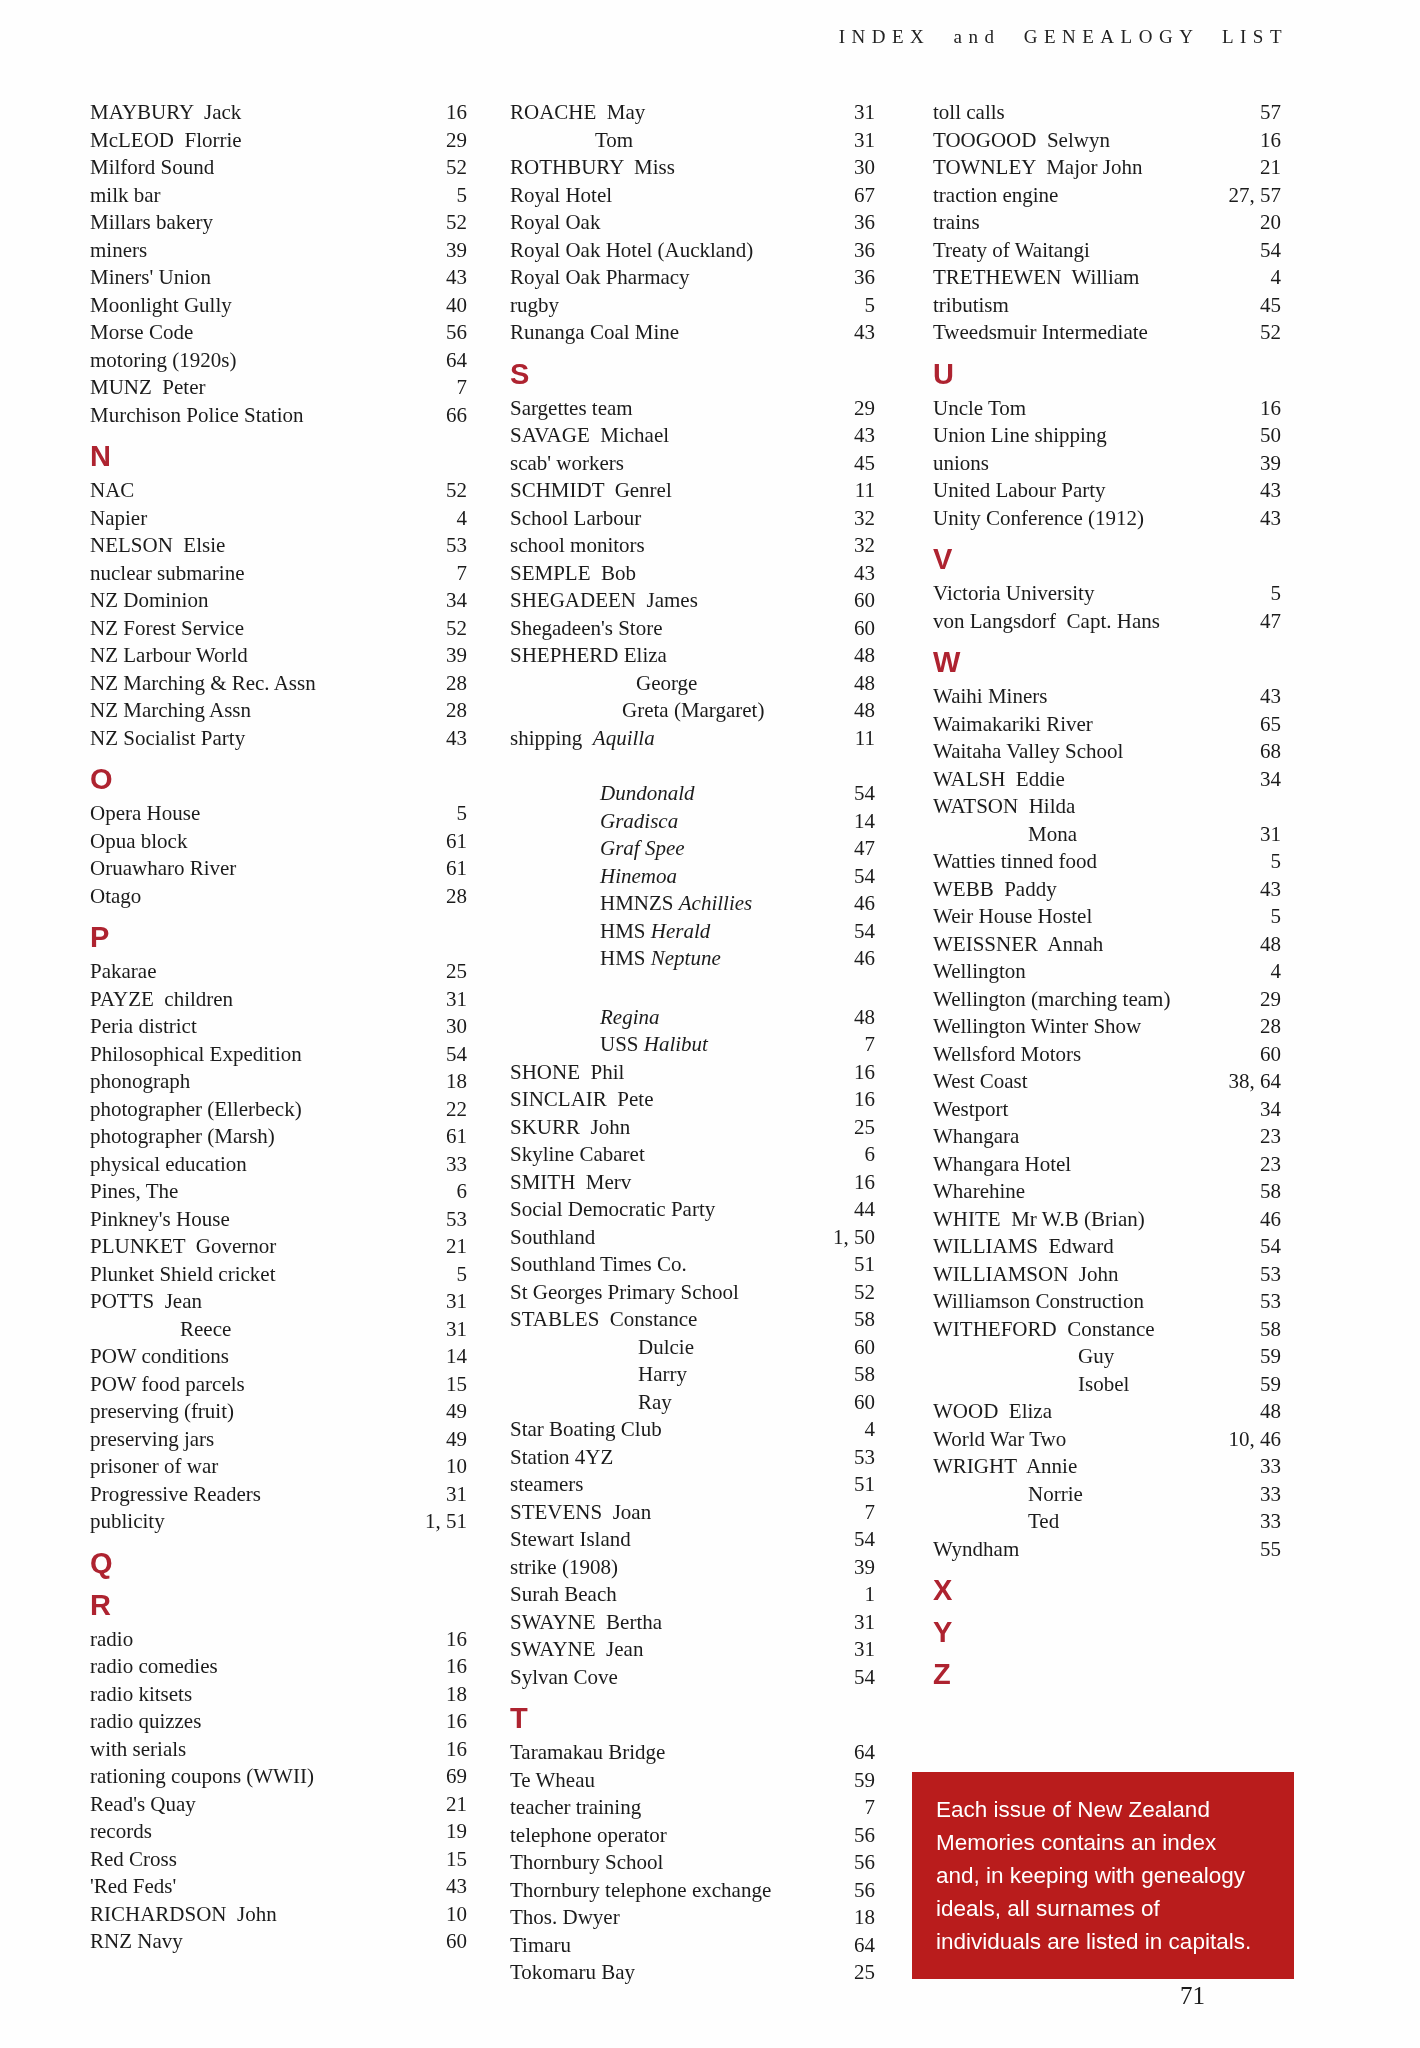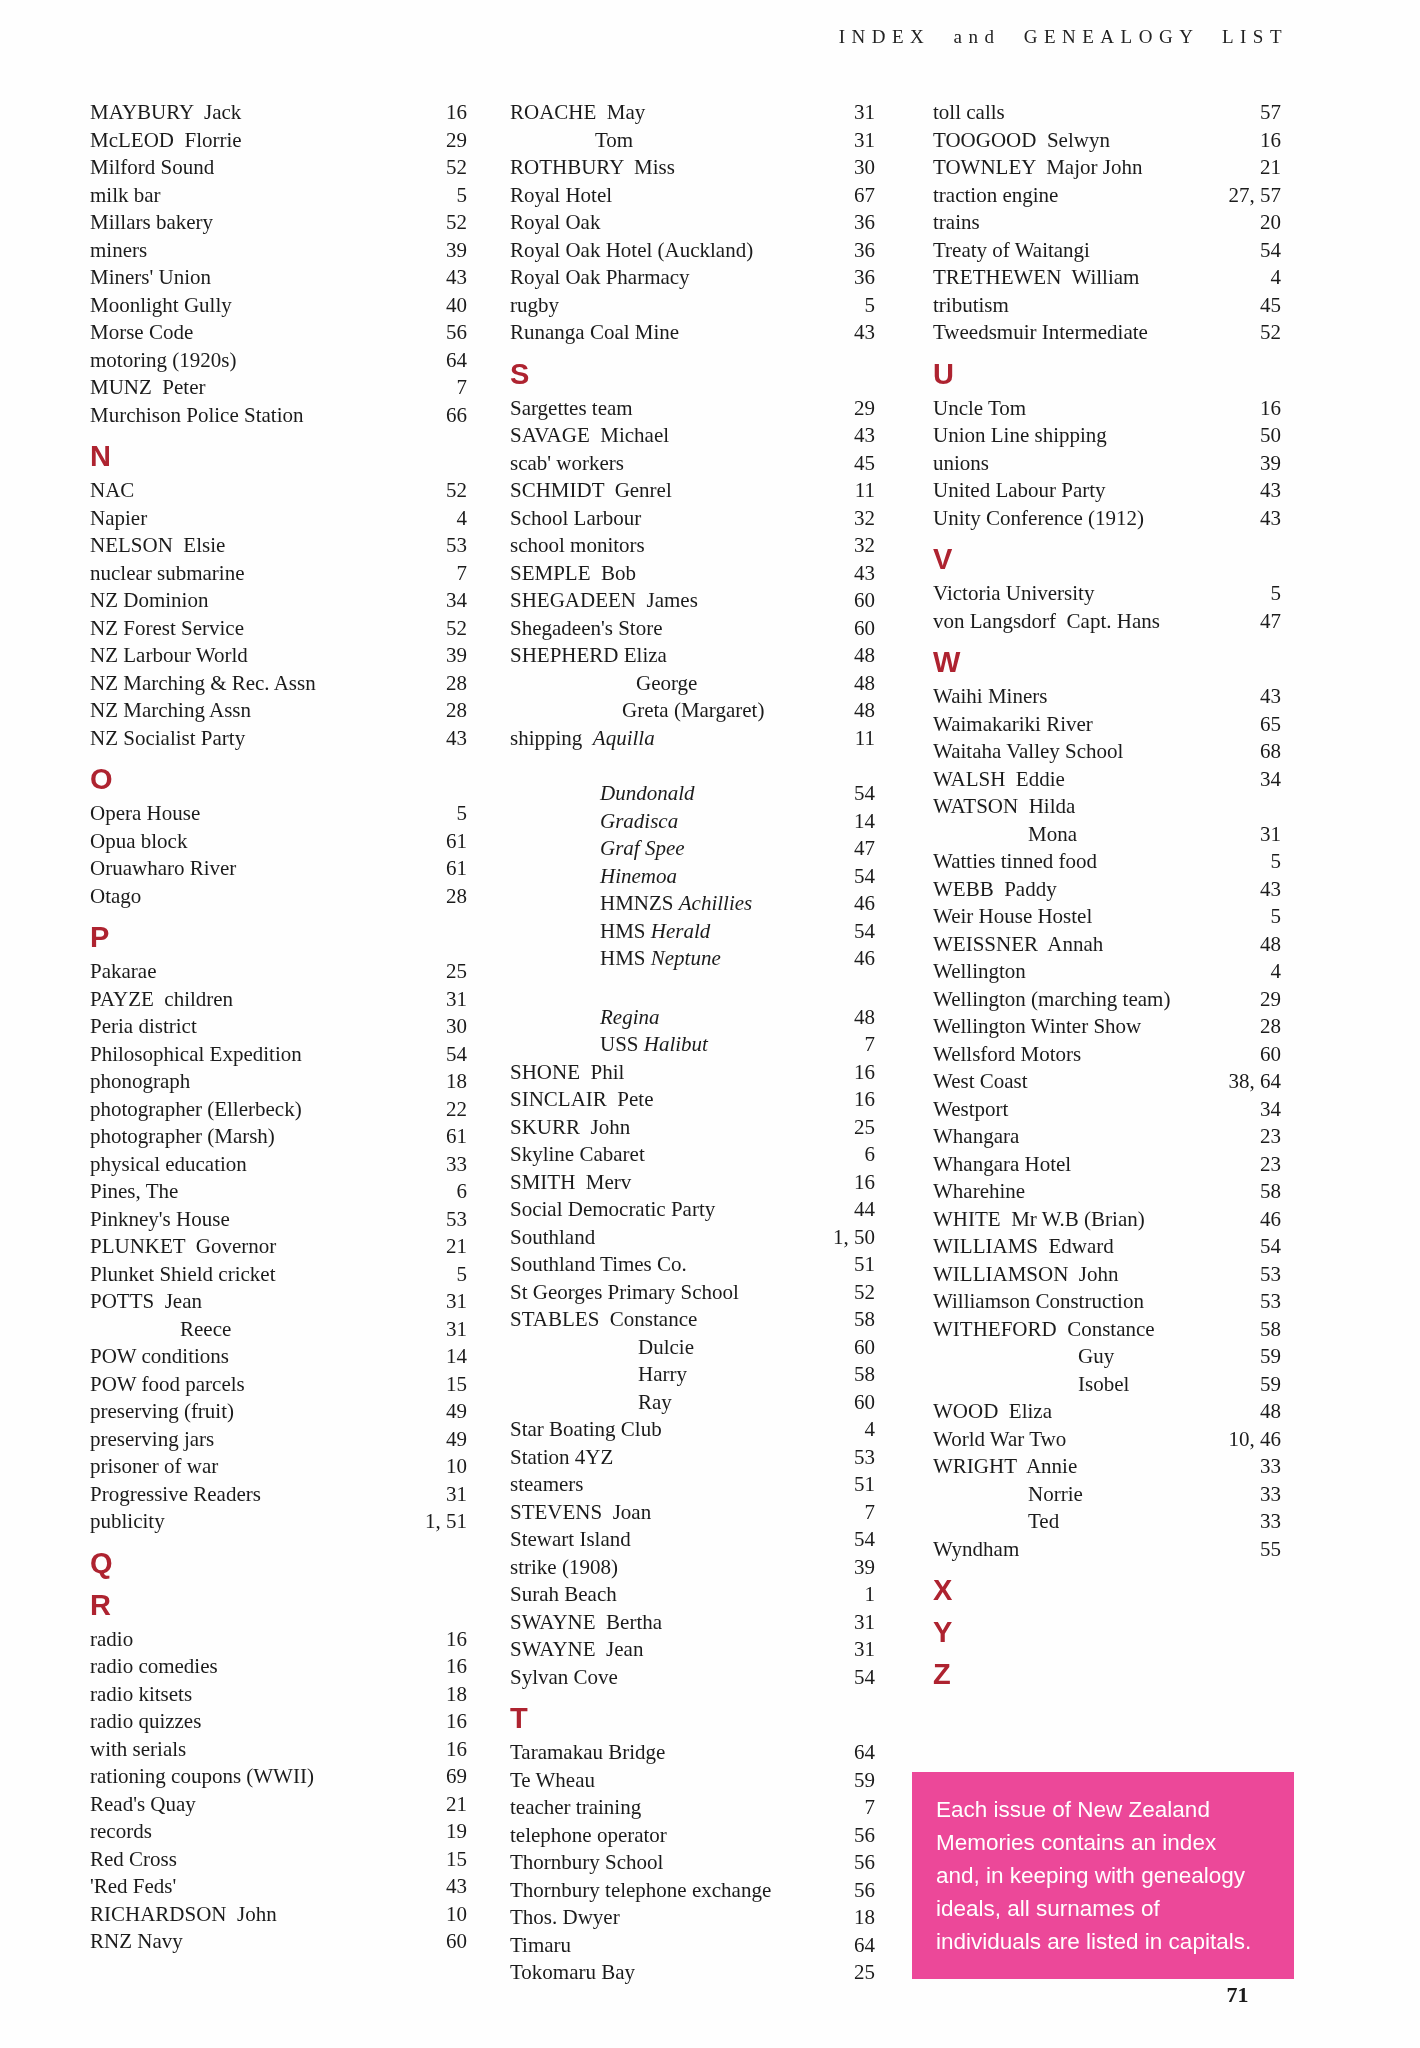--- a/index.html
+++ b/index.html
@@ -26,22 +26,22 @@
     font-size:29px;line-height:29px;color:#ae2330;
     margin:13px 0 6px 0;letter-spacing:1px;
   }
   .notebox{
     position:absolute;left:912px;top:1772px;width:382px;box-sizing:border-box;
     background:#c3383f;color:#ffffff;
     font-family:"Liberation Sans", sans-serif;font-size:22.5px;line-height:33px;
     padding:21px 10px 21px 24px;
   }
   .pagenum{
-    position:absolute;left:1180px;top:1982px;width:115px;text-align:center;
-    font-size:22px;font-weight:bold;color:#1b1b1b;
+    position:absolute;left:1180px;top:1982px;width:115px;text-align:left;
+    font-size:25px;font-weight:normal;color:#1b1b1b;
   }
 </style>
 </head>
 <body>
 
 <div class="page">
   <div class="header">INDEX and GENEALOGY LIST</div>
 
   <div class="col" style="left: 90px; width: 377px;">
       <div class="row">
@@ -736,21 +736,21 @@
       </div>
       <div class="row">
         <span class="lab">Wyndham</span>
         <span class="pg">55</span>
       </div>
       <div class="letter">X</div>
       <div class="letter">Y</div>
       <div class="letter">Z</div>
     </div>
 
-  <div class="notebox" style="background: #ec4899; color: rgb(255, 255, 255);">
+  <div class="notebox" style="background: #b91c1c; color: rgb(255, 255, 255);">
       <div>Each issue of New Zealand</div>
       <div>Memories contains an index</div>
       <div>and, in keeping with genealogy</div>
       <div>ideals, all surnames of</div>
       <div>individuals are listed in capitals.</div>
     </div>
 
   <div class="pagenum">71</div>
 </div>
 

